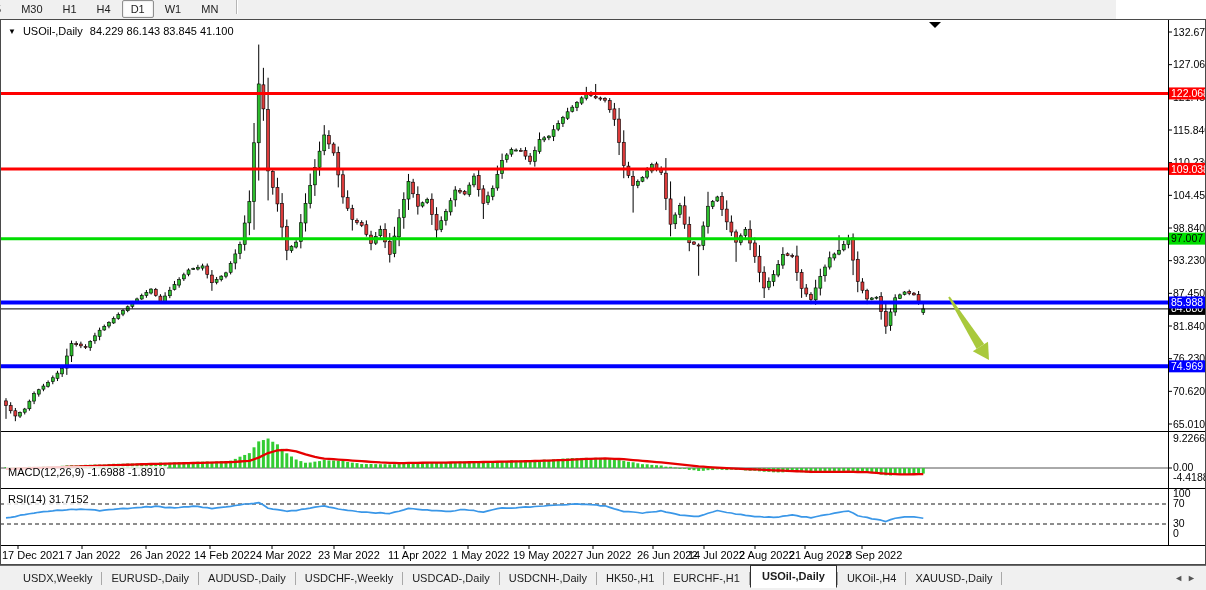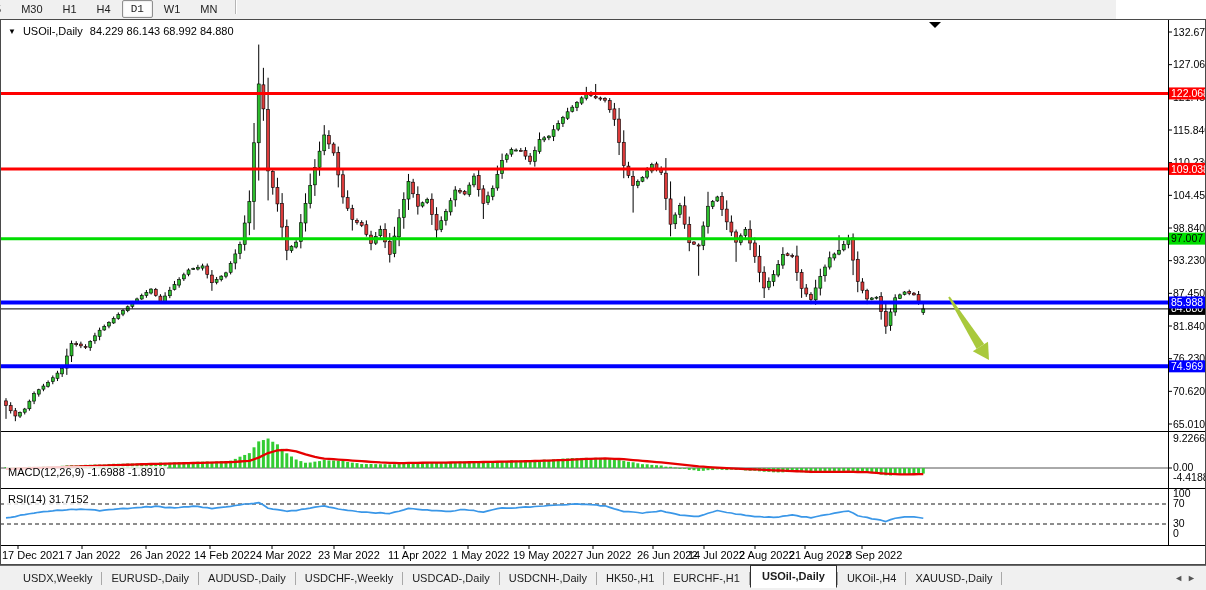--- a/index.html
+++ b/index.html
@@ -4,21 +4,21 @@
 <style>
   html,body{margin:0;padding:0;background:#fff;}
   #app{position:relative;width:1206px;height:590px;overflow:hidden;
        font-family:"Liberation Sans",sans-serif;font-size:11px;color:#000;background:#fff;}
   
   .toolbar{position:absolute;left:0;top:0;width:1116px;height:19px;background:#f0f0f0;
            border-bottom:1px solid #9a9a9a;display:flex;align-items:flex-start;}
   .tfbtn{padding:1px 8px;margin:0 1px;color:#222;font-size:11px;line-height:14px;cursor:default;
          border:1px solid transparent;border-radius:2px;}
   .tfbtn.first{margin-left:-14px;}
-  .tfbtn.active{background:#fdfdfd;border:1px solid #8f8f8f;box-shadow:inset 0 0 2px #cfcfcf;font-family:Liberation Mono, monospace;}
+  .tfbtn.active{background:#fdfdfd;border:1px solid #8f8f8f;box-shadow:inset 0 0 2px #cfcfcf;}
   .tb-sep{width:1px;height:14px;background:#b5b5b5;margin-left:8px;border-right:1px solid #fff;}
   
   .chart-area{position:absolute;left:0;top:19px;width:1206px;height:546px;}
   .chart-title{position:absolute;left:6px;top:6px;z-index:3;display:flex;align-items:center;gap:7px;
                background:rgba(255,255,255,.85);padding:0 2px;}
   .chart-title .dd{font-size:8px;line-height:11px;}
   .panel-label{position:absolute;left:6px;z-index:3;background:rgba(255,255,255,.8);padding:0 2px;}
   .panel-label.macd{top:415px;margin-top:32px;}
   .panel-label.rsi{top:474px;}
   
@@ -750,21 +750,21 @@
           <line x1="805" y1="526" x2="805" y2="530" stroke="#000" stroke-width="1"></line>
           <text x="789" y="540" font-size="11" fill="#000">21 Aug 2022</text>
           <line x1="862" y1="526" x2="862" y2="530" stroke="#000" stroke-width="1"></line>
           <text x="846" y="540" font-size="11" fill="#000">8 Sep 2022</text>
         </g>
       </svg>
 
     <div class="chart-title">
       <span class="dd">▼</span>
       <span>USOil-,Daily</span>
-      <span>84.229 86.143 68.992 84.880</span>
+      <span>84.229 86.143 83.845 41.100</span>
     </div>
 
     <div class="panel-label macd">MACD(12,26,9) -1.6988 -1.8910</div>
     <div class="panel-label rsi">RSI(14) 31.7152</div>
   </div>
 
   <div class="tabbar">
       <div class="tab">USDX,Weekly</div>
       <div class="tabsep"></div>
       <div class="tab">EURUSD-,Daily</div>

